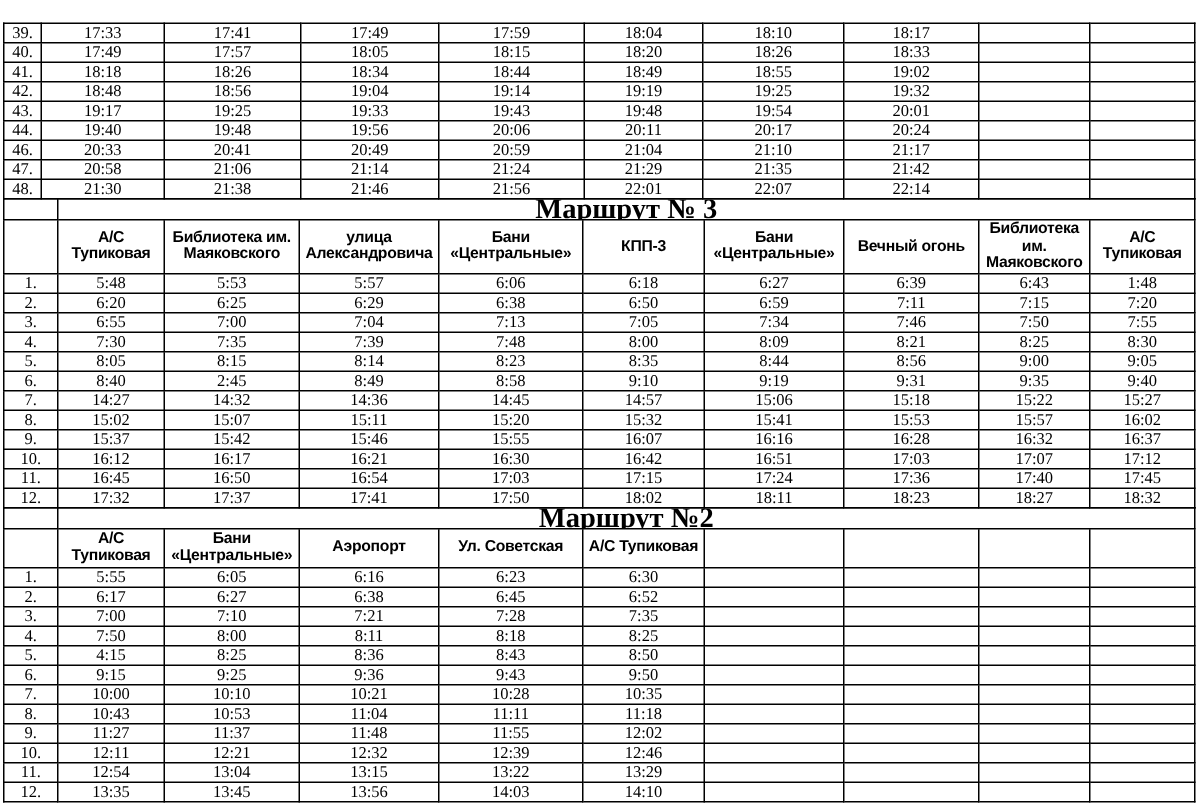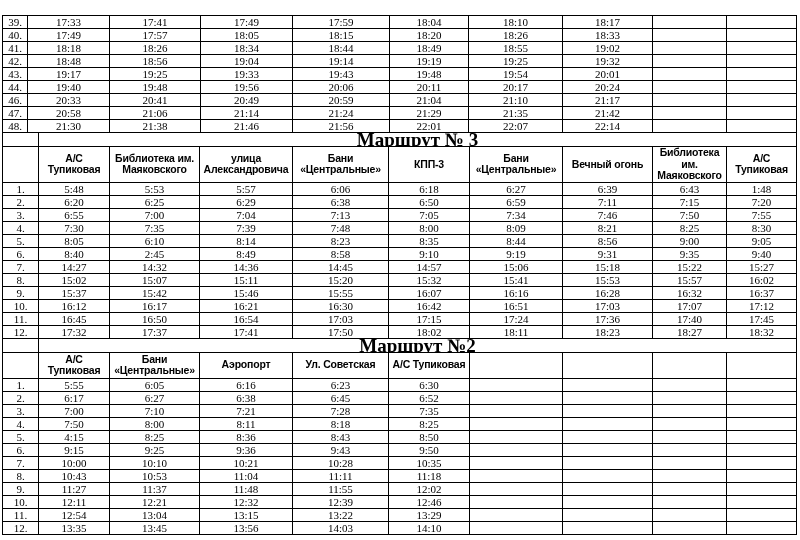--- a/index.html
+++ b/index.html
@@ -253,21 +253,21 @@
           <td class="c-time">7:48</td>
           <td class="c-time">8:00</td>
           <td class="c-time">8:09</td>
           <td class="c-time">8:21</td>
           <td class="c-time">8:25</td>
           <td class="c-time">8:30</td>
         </tr>
         <tr>
           <td class="c-num">5.</td>
           <td class="c-time">8:05</td>
-          <td class="c-time">6:10</td>
+          <td class="c-time">8:15</td>
           <td class="c-time">8:14</td>
           <td class="c-time">8:23</td>
           <td class="c-time">8:35</td>
           <td class="c-time">8:44</td>
           <td class="c-time">8:56</td>
           <td class="c-time">9:00</td>
           <td class="c-time">9:05</td>
         </tr>
         <tr>
           <td class="c-num">6.</td>

